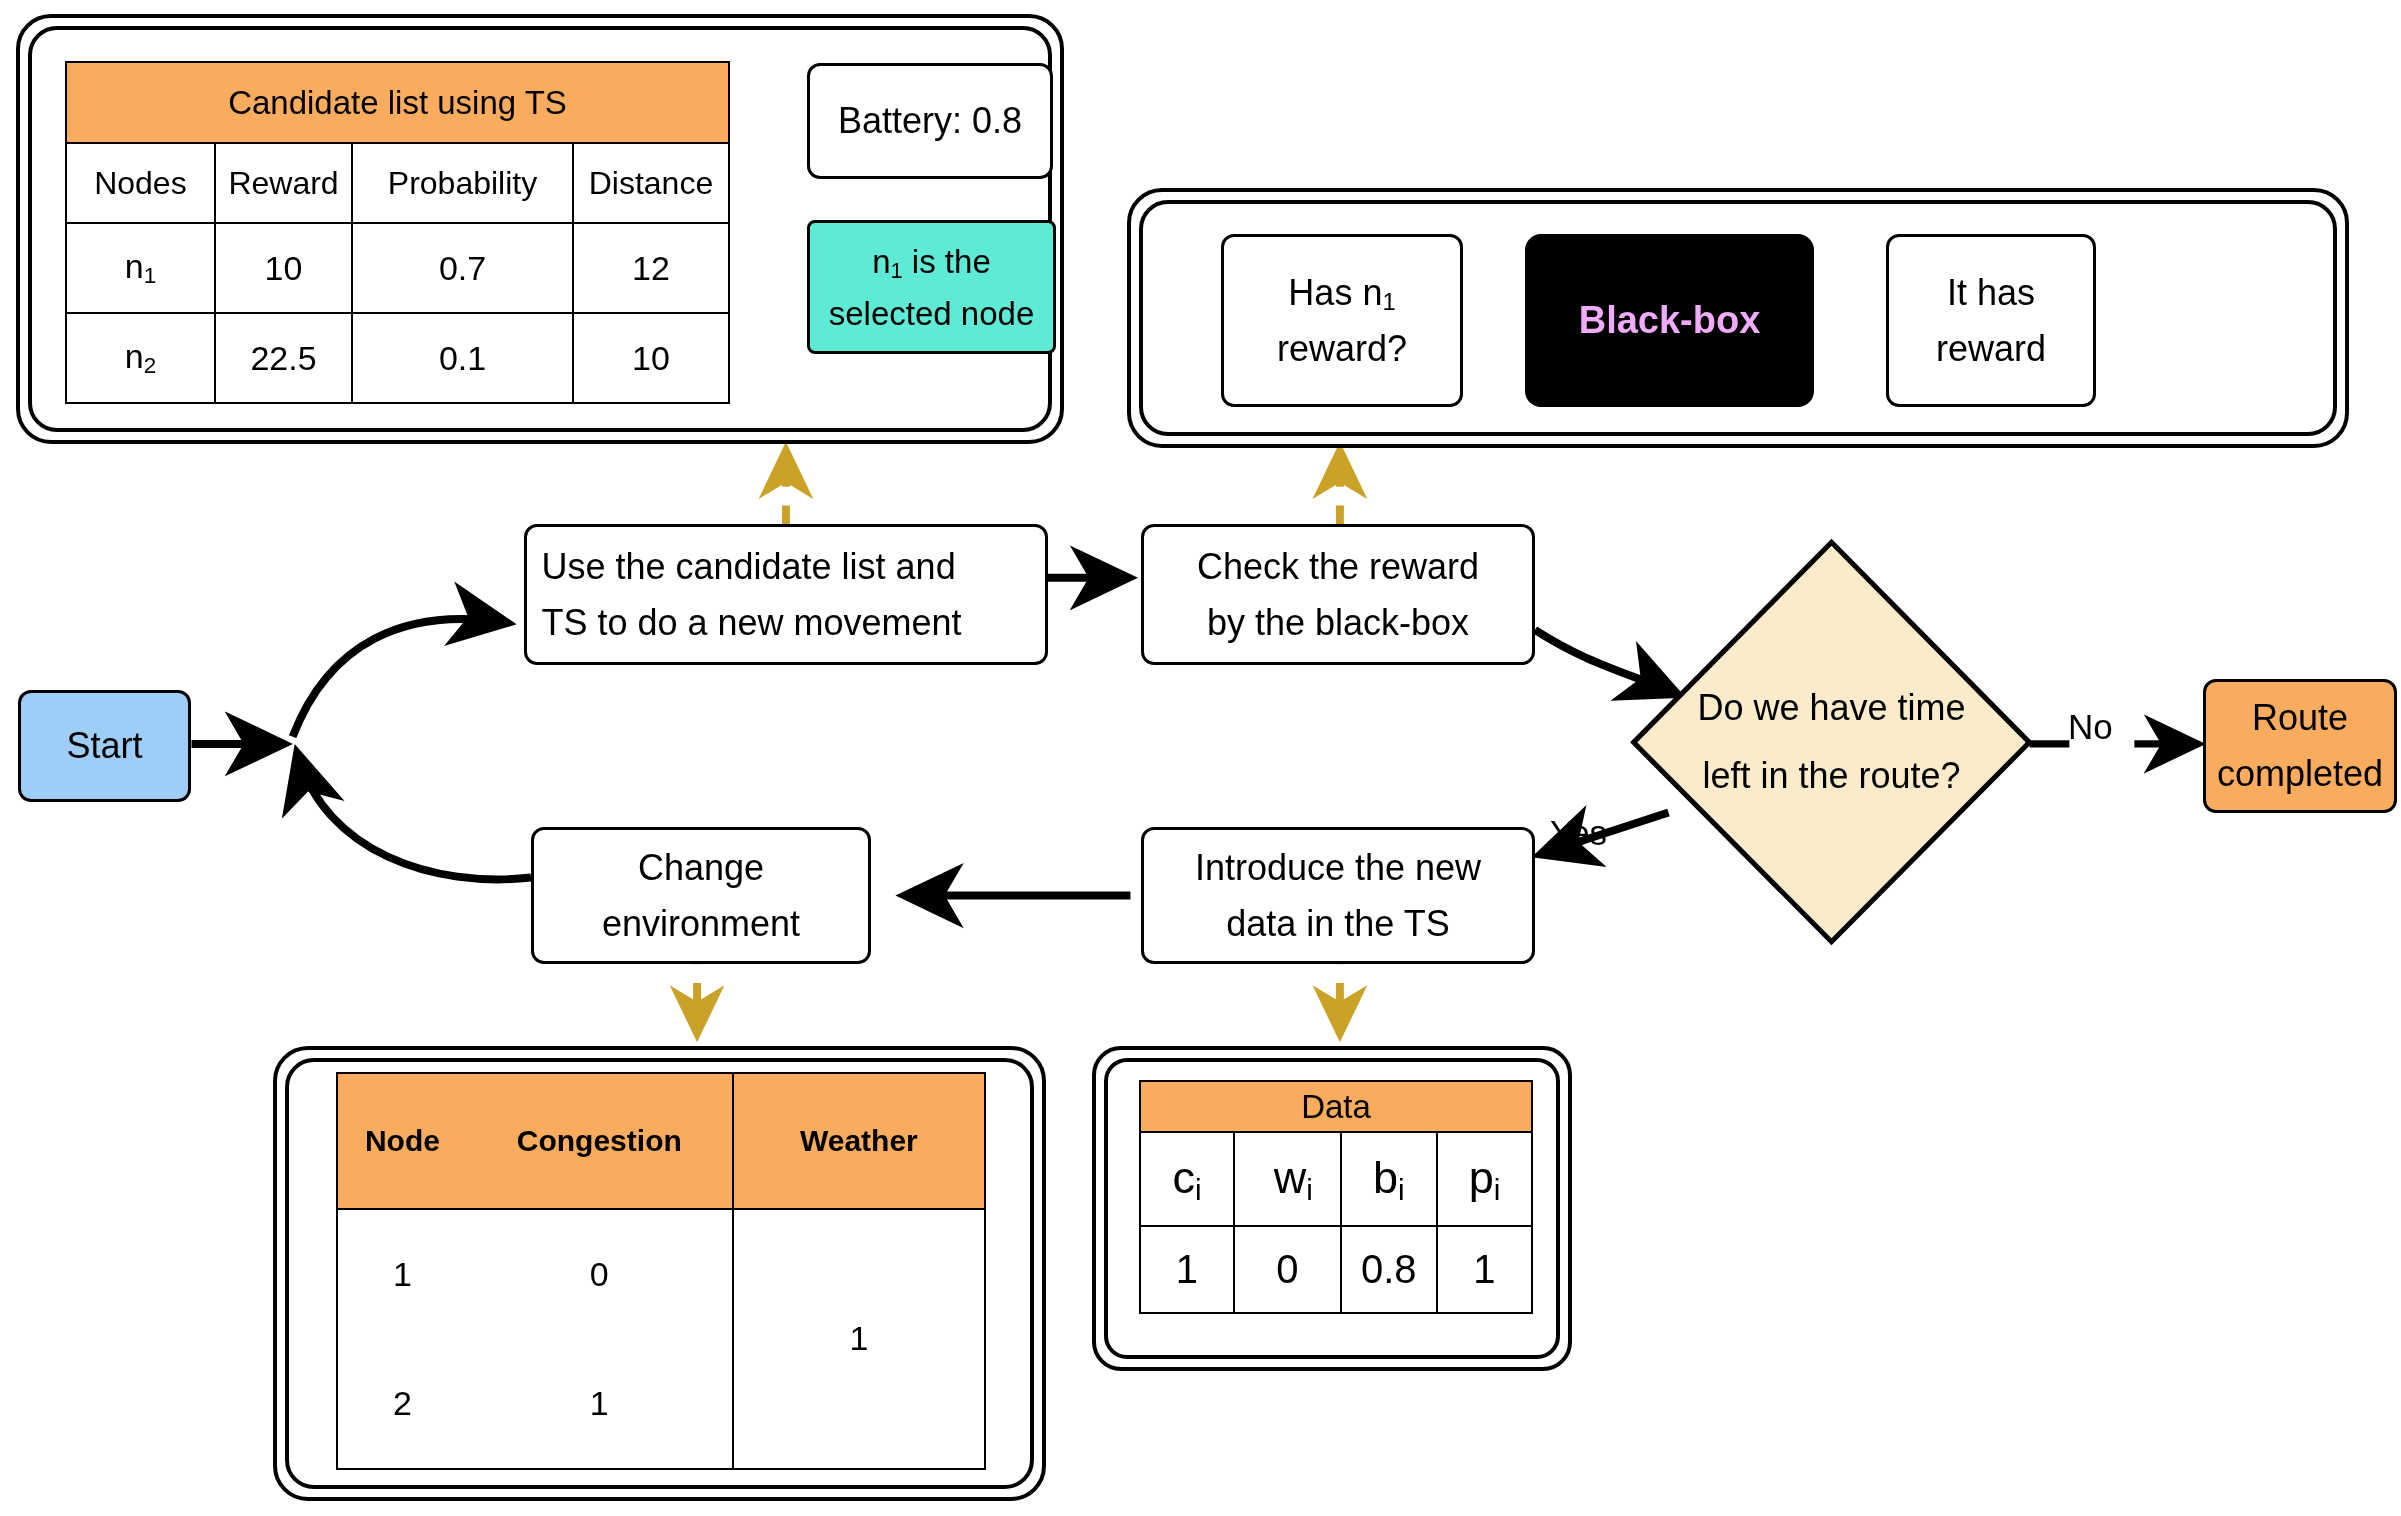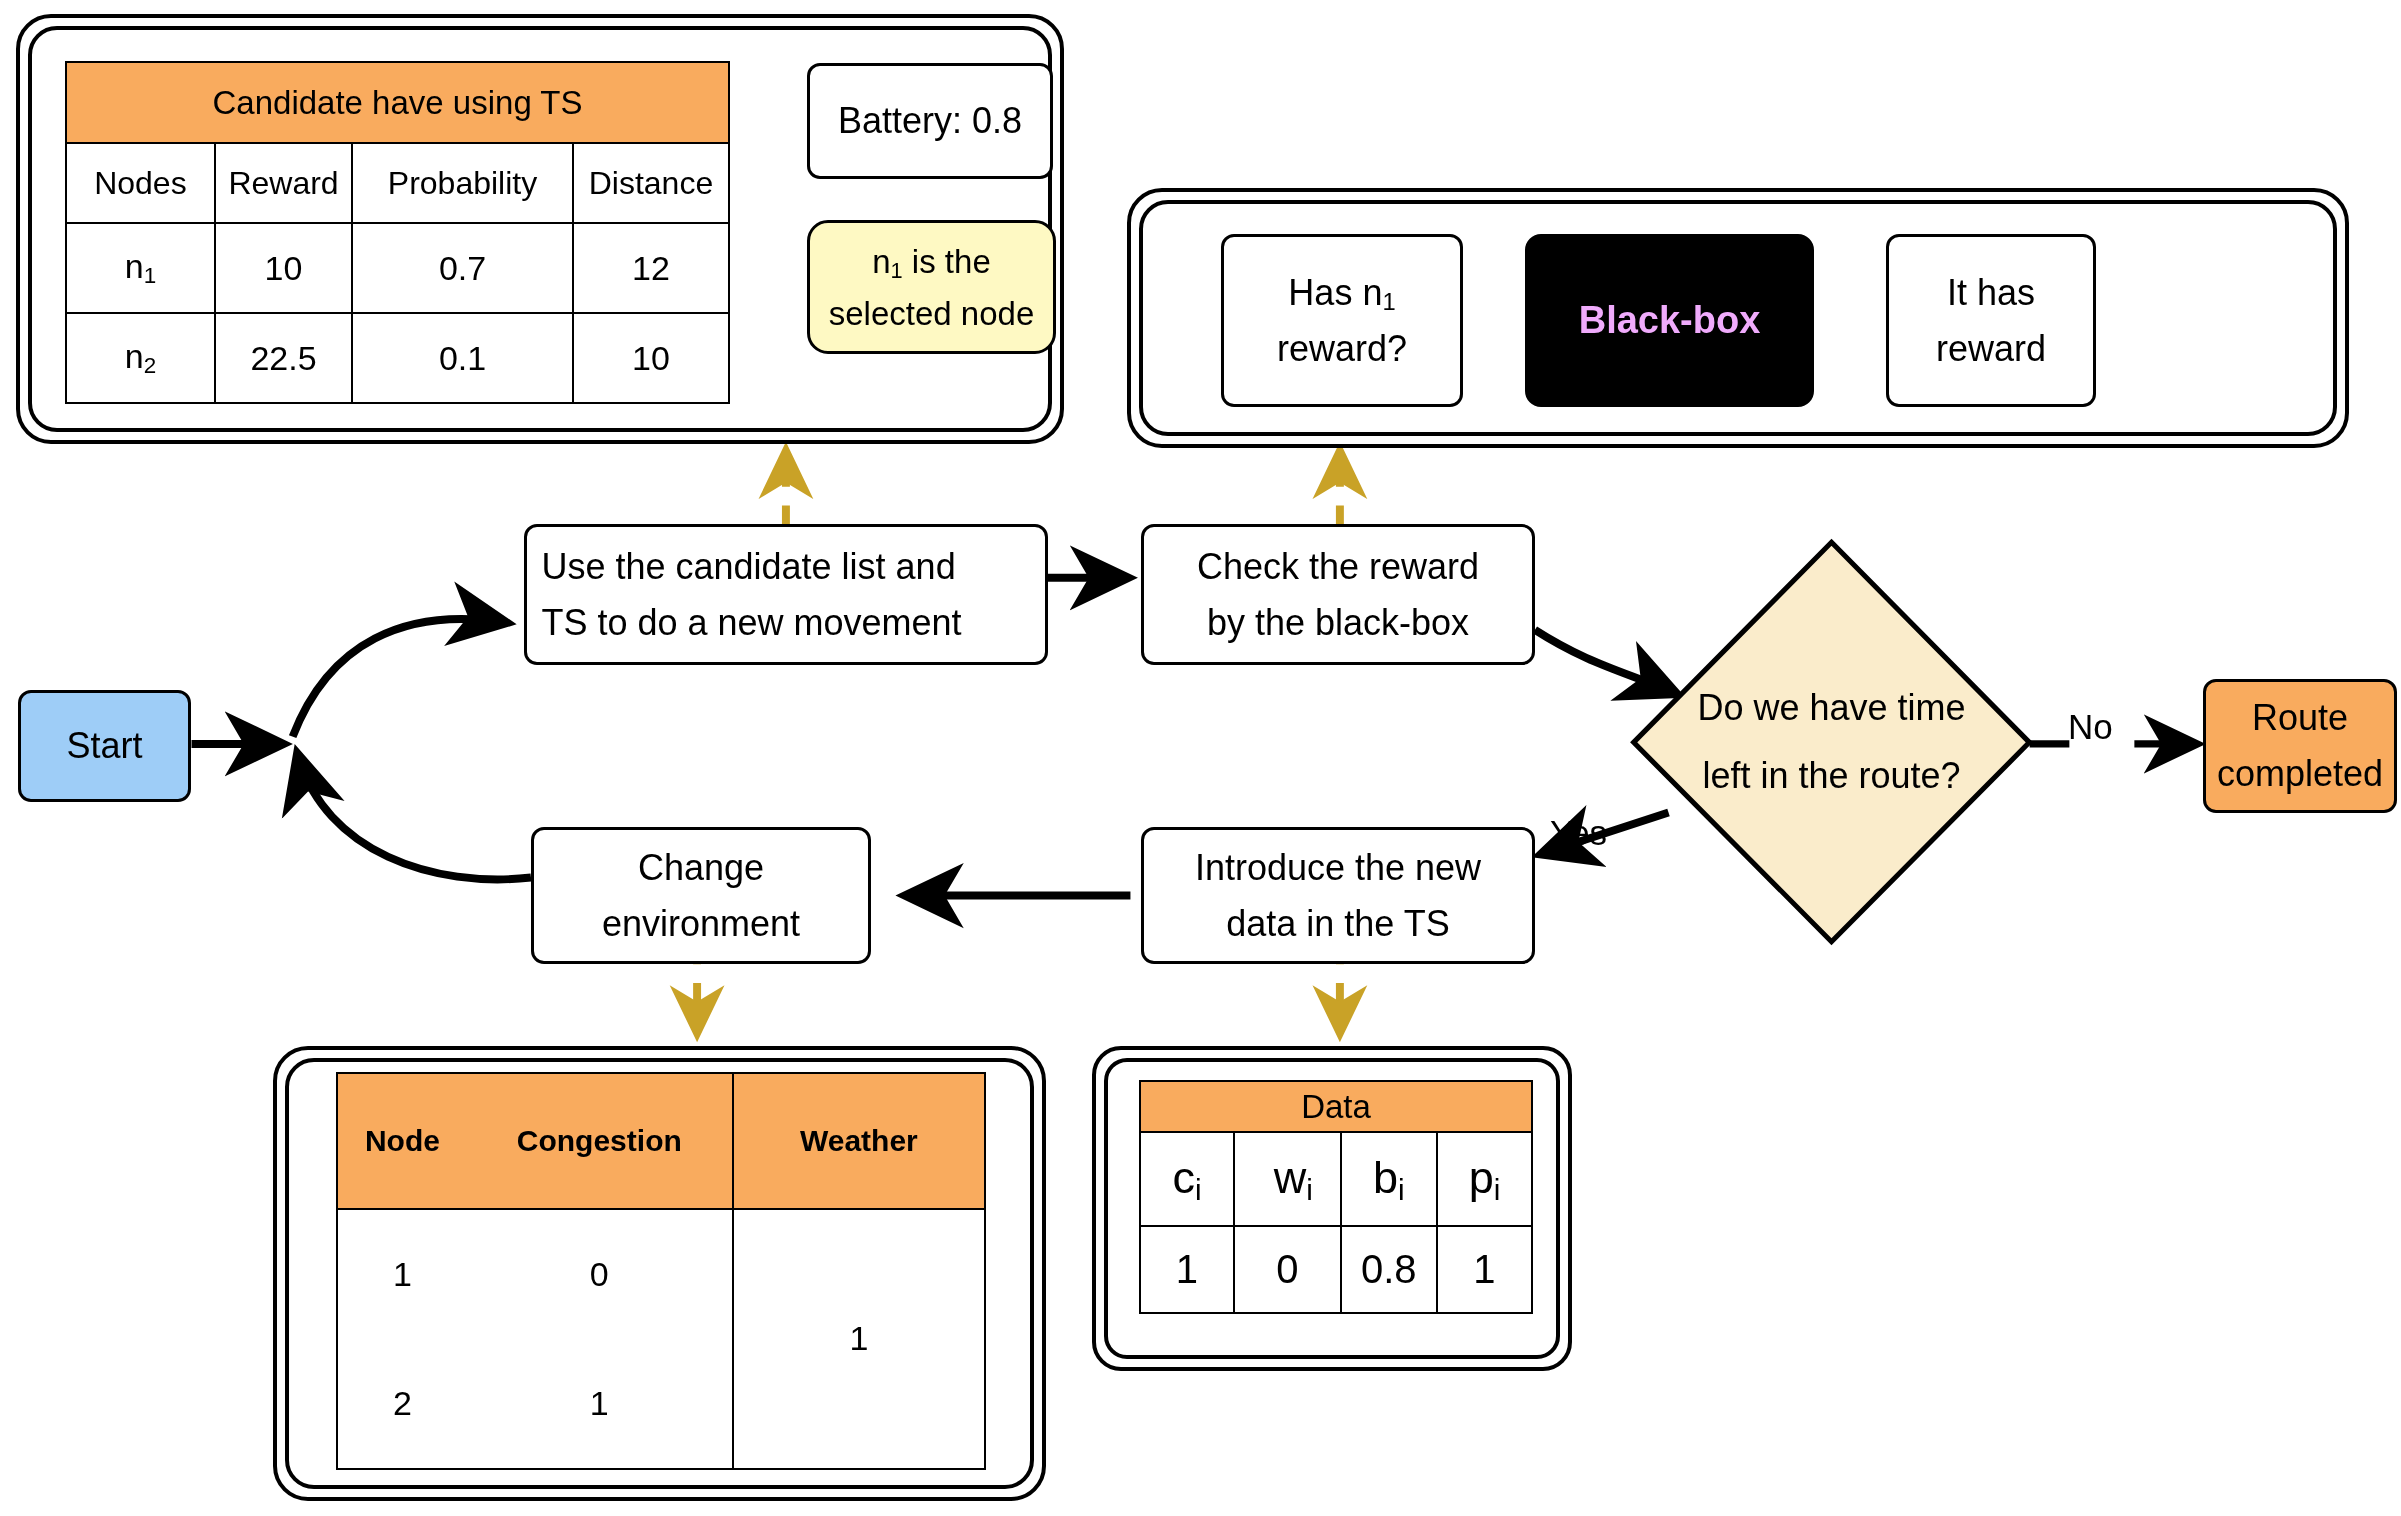--- a/index.html
+++ b/index.html
@@ -9,21 +9,21 @@
   
   .panel{position:absolute;border:4.3px solid #000;border-radius:35px;background:#fff;box-sizing:border-box;}
   .panel-inner{position:absolute;inset:8px;border:4.3px solid #000;border-radius:29px;background:#fff;box-sizing:border-box;}
   .panel-body{position:absolute;inset:0;}
 
   .node{position:absolute;border:3.6px solid #000;border-radius:13px;background:#fff;box-sizing:border-box;
         display:flex;align-items:center;justify-content:center;text-align:center;
         font-size:36px;color:#000;line-height:1.55;}
   .node.blue{background:#9ecdf7;}
   .node.orange{background:#f9ab5e;}
-  .node.green{background:#fef9c3;border-radius:21px;}
+  .node.green{background:#5eead4;border-radius:8px;}
   .node.black{background:#000;color:#f0abfc;font-weight:bold;}
 
   .diamond{position:absolute;}
   .diamond .dlabel{position:absolute;inset:0;display:flex;flex-direction:column;align-items:center;
         justify-content:center;font-size:36px;line-height:1.9;text-align:center;}
 
   
   .gtable{position:absolute;border-collapse:collapse;background:#fff;}
   .gtable td,.gtable th{border:2.9px solid #000;font-weight:normal;font-size:34px;text-align:center;color:#000;
         padding:0;background:#fff;}
@@ -84,21 +84,21 @@
     <path d="M 735 1215 C 600 1230 450 1180 412 1045" fill="none" stroke="#000" stroke-width="11" marker-end="url(#ah)"></path>
   </svg>
 
   <div class="panel" style="left:16px;top:14.4px;width:1048px;height:430px;">
     <div class="panel-inner"></div>
     <div class="panel-body">
 
       <table class="gtable" style="left:45px;top:43px;width:665px;">
         <tbody>
             <tr>
-          <td class="hdr" colspan="4" style="height:79px;">Candidate have using TS</td>
+          <td class="hdr" colspan="4" style="height:79px;">Candidate list using TS</td>
         </tr>
         <tr>
           <td style="height:78px;width:141px;font-size:32px;">Nodes</td>
           <td style="width:130px;font-size:32px;">Reward</td>
           <td style="width:210px;font-size:32px;">Probability</td>
           <td style="width:148px;font-size:32px;">Distance</td>
         </tr>
         <tr>
           <td style="height:88px;">
             <span>n</span><span class="sub">1</span>

